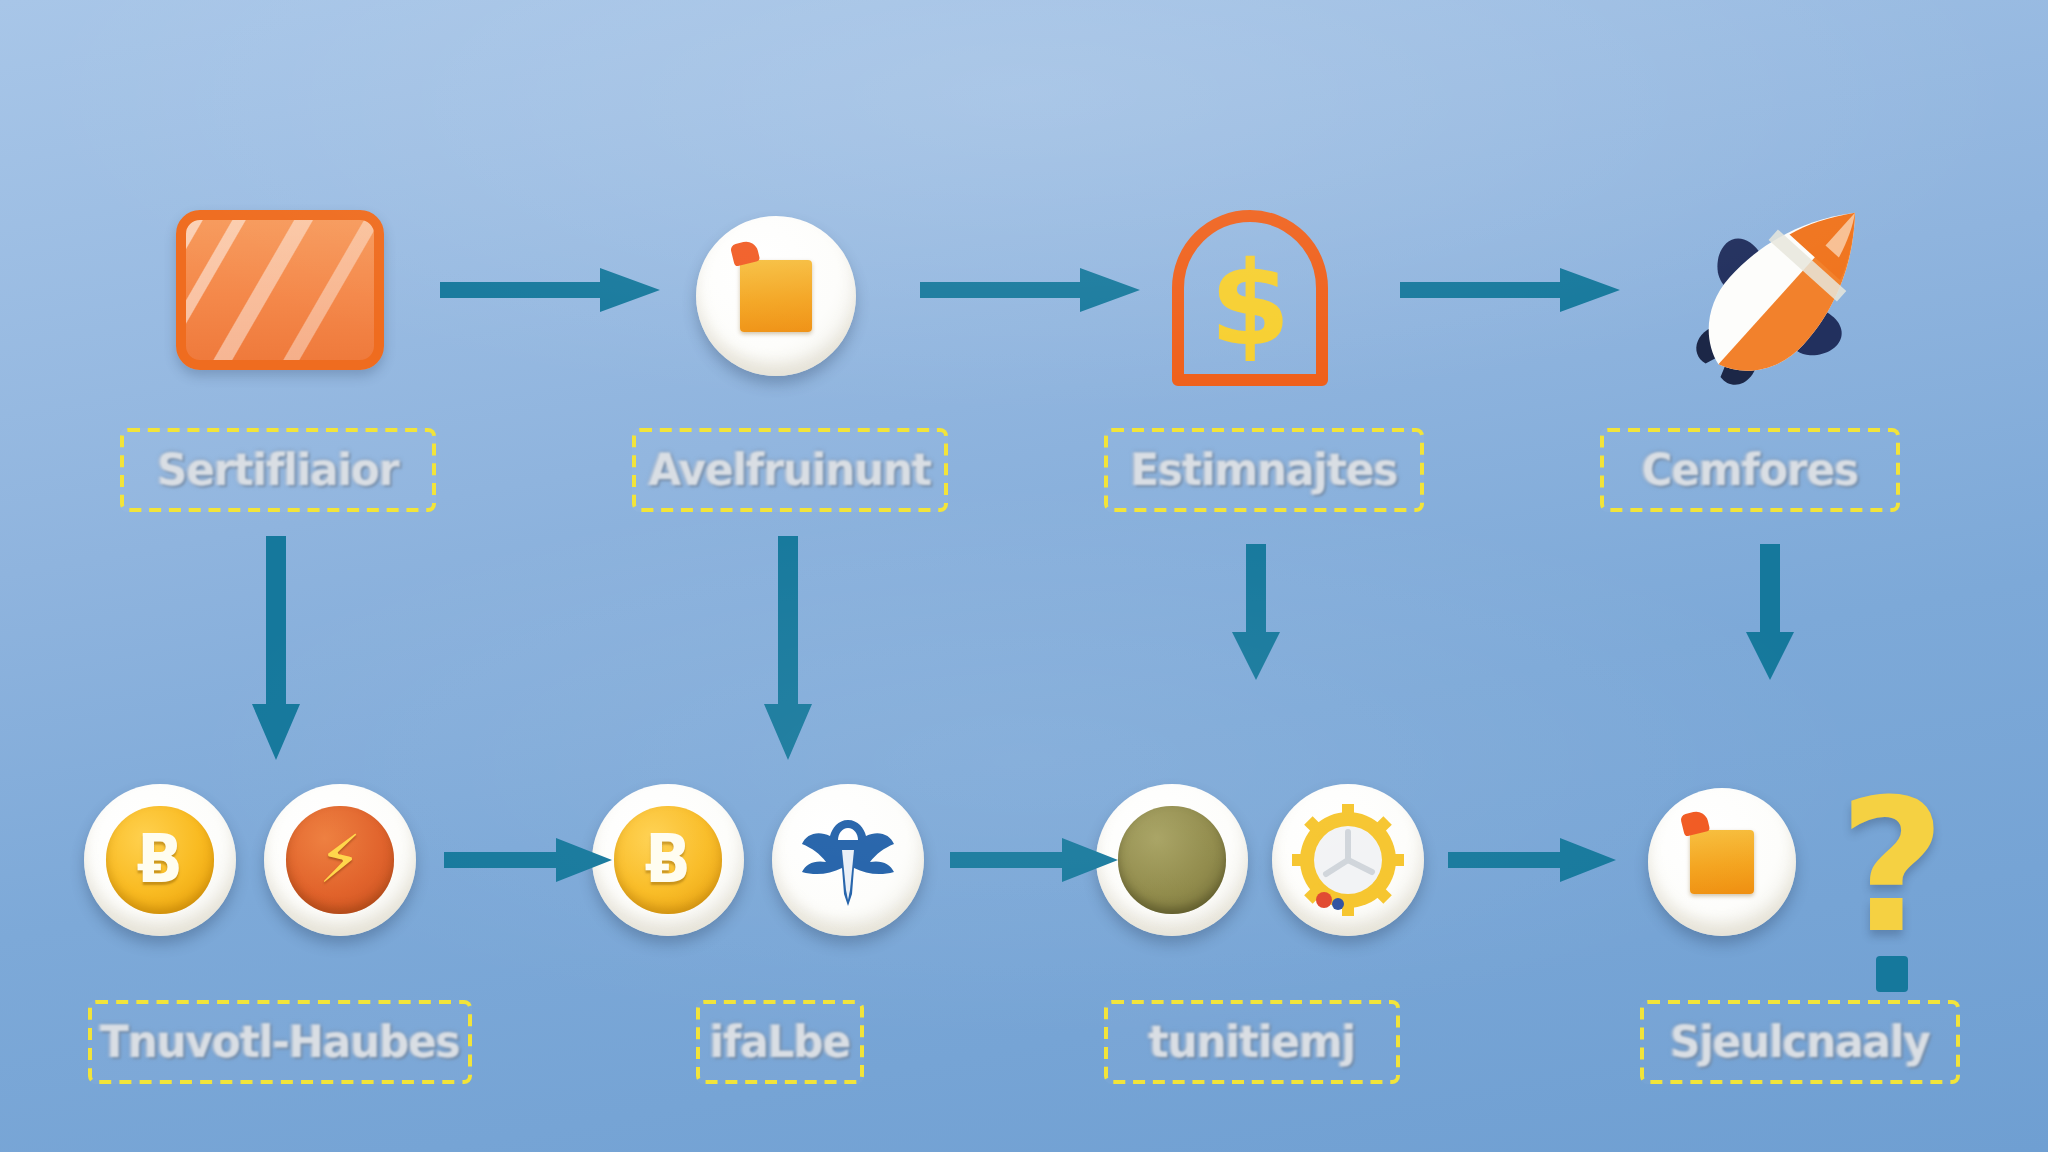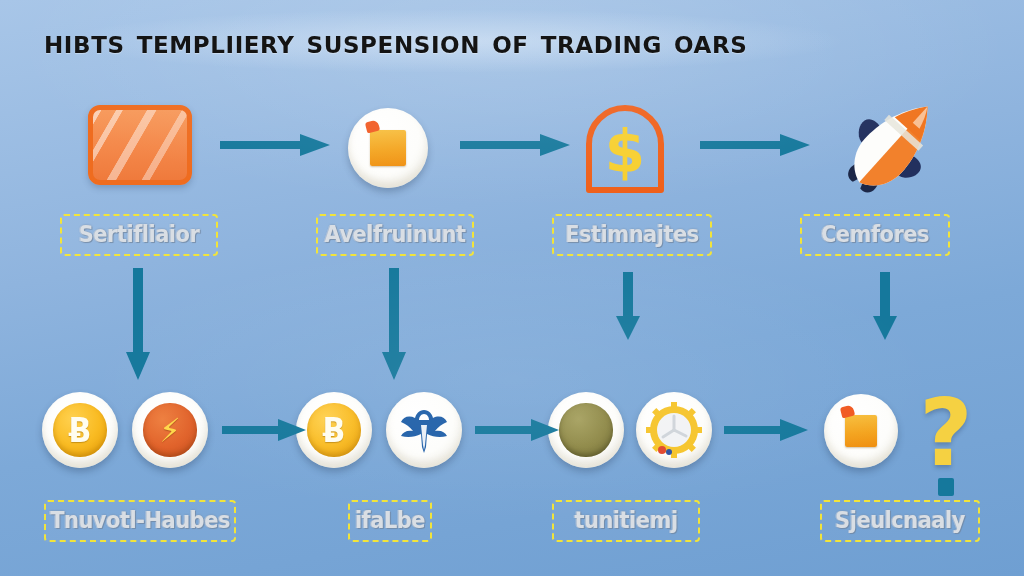--- a/index.html
+++ b/index.html
@@ -240,23 +240,20 @@
     height: 18px;
     background: #15789c;
     border-radius: 2px;
   }
 </style>
 </head>
 <body>
 
 <div id="stage">
 
-  <div class="title-wrap">
-    <span class="title-text">Hibts Templiiery suspension of Trading oars</span>
-  </div>
 
   <div class="node" style="left:88px; top:105px; width:104px; height:80px;">
     <div class="ico-screen"></div>
   </div>
 
   <div class="node" style="left:348px; top:108px; width:80px; height:80px;">
     <div class="disc" style="width:80px;height:80px;">
       <div class="glyph-square"></div>
     </div>
   </div>

